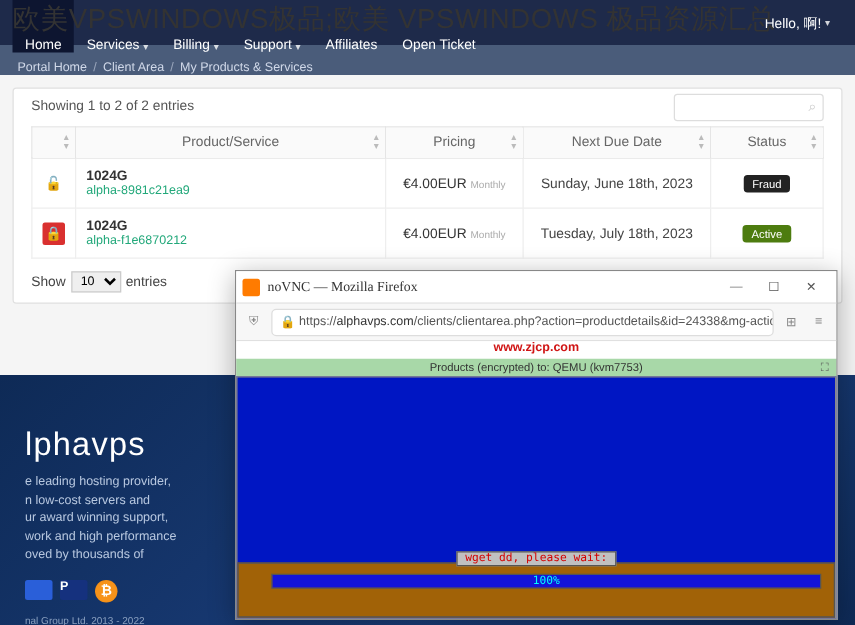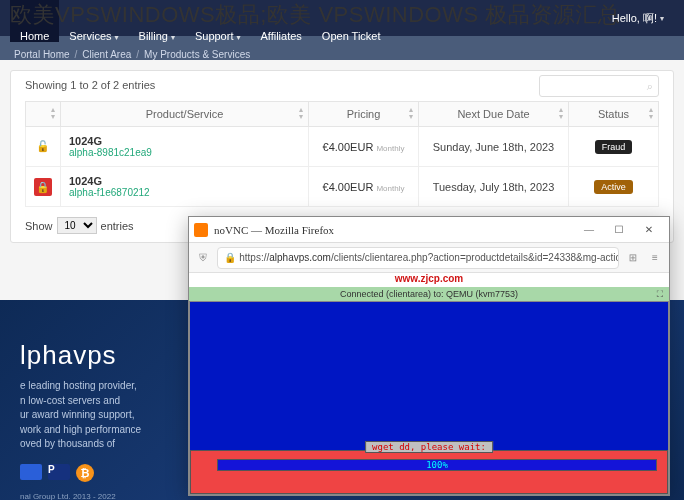--- a/index.html
+++ b/index.html
@@ -24,21 +24,21 @@
   table.products td.center { text-align: center; }
   .lock-gray { color: #c8c8c8; }
   .lock-red { color: #fff; background: #d9302f; border-radius: 2px; width: 18px; height: 18px; line-height: 18px; text-align:center; display:inline-flex; align-items: center; justify-content: center; }
   .prod-name { font-weight: 600; color: #333; font-size: 11px; }
   .prod-sub { color: #22a87a; font-size: 10px; }
   .price-main { color: #333; font-size: 11px; }
   .price-period { color: #aaa; font-size: 8px; }
   .due { color: #444; font-size: 11px; }
   .badge { display: inline-block; padding: 2px 7px; border-radius: 3px; font-size: 9px; color: #fff; }
   .badge-fraud { background: #222; }
-  .badge-active { background: #a16207; }
+  .badge-active { background: #4d7c0f; }
   .show-entries { margin-top: 10px; font-size: 11px; color: #444; display: flex; align-items: center; gap: 4px; }
   .show-entries select { border: 1px solid #ccc; font-size: 10px; padding: 1px 3px; }
 
   .footer { position: absolute; bottom: 0; left: 0; right: 0; height: 200px; background: linear-gradient(135deg, #0e2a56, #1a3d7a 60%, #0e2a56); color: #fff; padding: 40px 20px 10px; }
   .footer-logo { font-size: 26px; font-weight: 300; letter-spacing: 1px; }
   .footer-logo .a { font-weight: 500; }
   .footer-text { font-size: 10px; color: #b8c8e0; margin-top: 8px; line-height: 1.45; max-width: 190px; }
   .footer-icons { margin-top: 12px; display: flex; gap: 6px; }
   .footer-icons .ic { width: 22px; height: 16px; border-radius: 2px; display: inline-block; }
   .ic-blue { background: #2a5fd9; }
@@ -54,21 +54,21 @@
   .win-btn { width: 30px; height: 22px; display: flex; align-items: center; justify-content: center; font-size: 10px; color: #555; cursor: pointer; }
   .addr-bar { height: 30px; display: flex; align-items: center; padding: 0 6px; gap: 6px; background: #f7f7f7; border-bottom: 1px solid #e0e0e0; font-size: 10px; color: #666; }
   .addr-bar .nav-ic { color: #888; width: 16px; text-align: center; }
   .addr-bar .lock-s { font-size: 10px; }
   .addr-field { flex: 1; background: #fff; border: 1px solid #ddd; border-radius: 4px; height: 22px; display: flex; align-items: center; padding: 0 6px; font-size: 10px; color: #555; overflow: hidden; white-space: nowrap; }
   .addr-field .dom { color: #333; }
   .watermark { text-align: center; font-size: 10px; color: #d01515; font-weight: 700; height: 14px; background: #fff; }
   .vnc-conn { background: #a8d8a8; text-align: center; font-size: 9px; color: #333; height: 14px; line-height: 14px; position: relative; }
   .vnc-conn .expand { position: absolute; right: 6px; top: 0; font-size: 9px; color: #555; }
   .vnc-screen { flex: 1; background: #0016c3; position: relative; border: 1px solid #888; margin: 0; }
-  .vnc-red-bar { position: absolute; bottom: 0; left: 0; right: 0; height: 44px; background: #ef4444; border: 1px solid #555; }
+  .vnc-red-bar { position: absolute; bottom: 0; left: 0; right: 0; height: 44px; background: #a16207; border: 1px solid #555; }
   .vnc-wget-top { position: absolute; top: -10px; left: 50%; transform: translateX(-50%); background: #c0c0c0; border: 1px solid #555; font-family: monospace; font-size: 9px; color: #d40000; padding: 0 6px; height: 12px; line-height: 11px; }
   .vnc-prog-cont { position: absolute; top: 8px; left: 26px; right: 10px; height: 12px; border: 1px solid #555; background: #c0c0c0; }
   .vnc-prog-fill { width: 100%; height: 100%; background: #1414d8; text-align: center; color: #0ff; font-family: monospace; font-size: 9px; line-height: 11px; }
   .vnc-text { position: absolute; bottom: 4px; left: 10px; right: 10px; height: 14px; background: #c0c0c0; border: 1px solid #555; font-family: monospace; font-size: 8.5px; color: #000; padding: 1px 4px; white-space: nowrap; overflow: hidden; }
 </style>
 </head>
 <body>
 
 <div class="overlay-title">欧美VPSWINDOWS极品;欧美 VPSWINDOWS 极品资源汇总</div>
 
@@ -192,21 +192,21 @@
     <span class="nav-ic">⛨</span>
     <div class="addr-field">
       <span class="lock-s">🔒</span>&nbsp;
       <span>https://</span><span class="dom">alphavps.com</span><span>/clients/clientarea.php?action=productdetails&amp;id=24338&amp;mg-action=novnc</span>
     </div>
     <span class="nav-ic">⊞</span>
     <span class="nav-ic">≡</span>
   </div>
   <div class="watermark">www.zjcp.com</div>
   <div class="vnc-conn">
-    <span>Connected (clientarea) to: QEMU (kvm7753)</span>
+    <span>Products (encrypted) to: QEMU (kvm7753)</span>
     <span class="expand">⛶</span>
   </div>
   <div class="vnc-screen">
     <div class="vnc-red-bar">
       <div class="vnc-wget-top">wget dd, please wait:</div>
       <div class="vnc-prog-cont">
         <div class="vnc-prog-fill">100%</div>
       </div>
     </div>
   </div>

